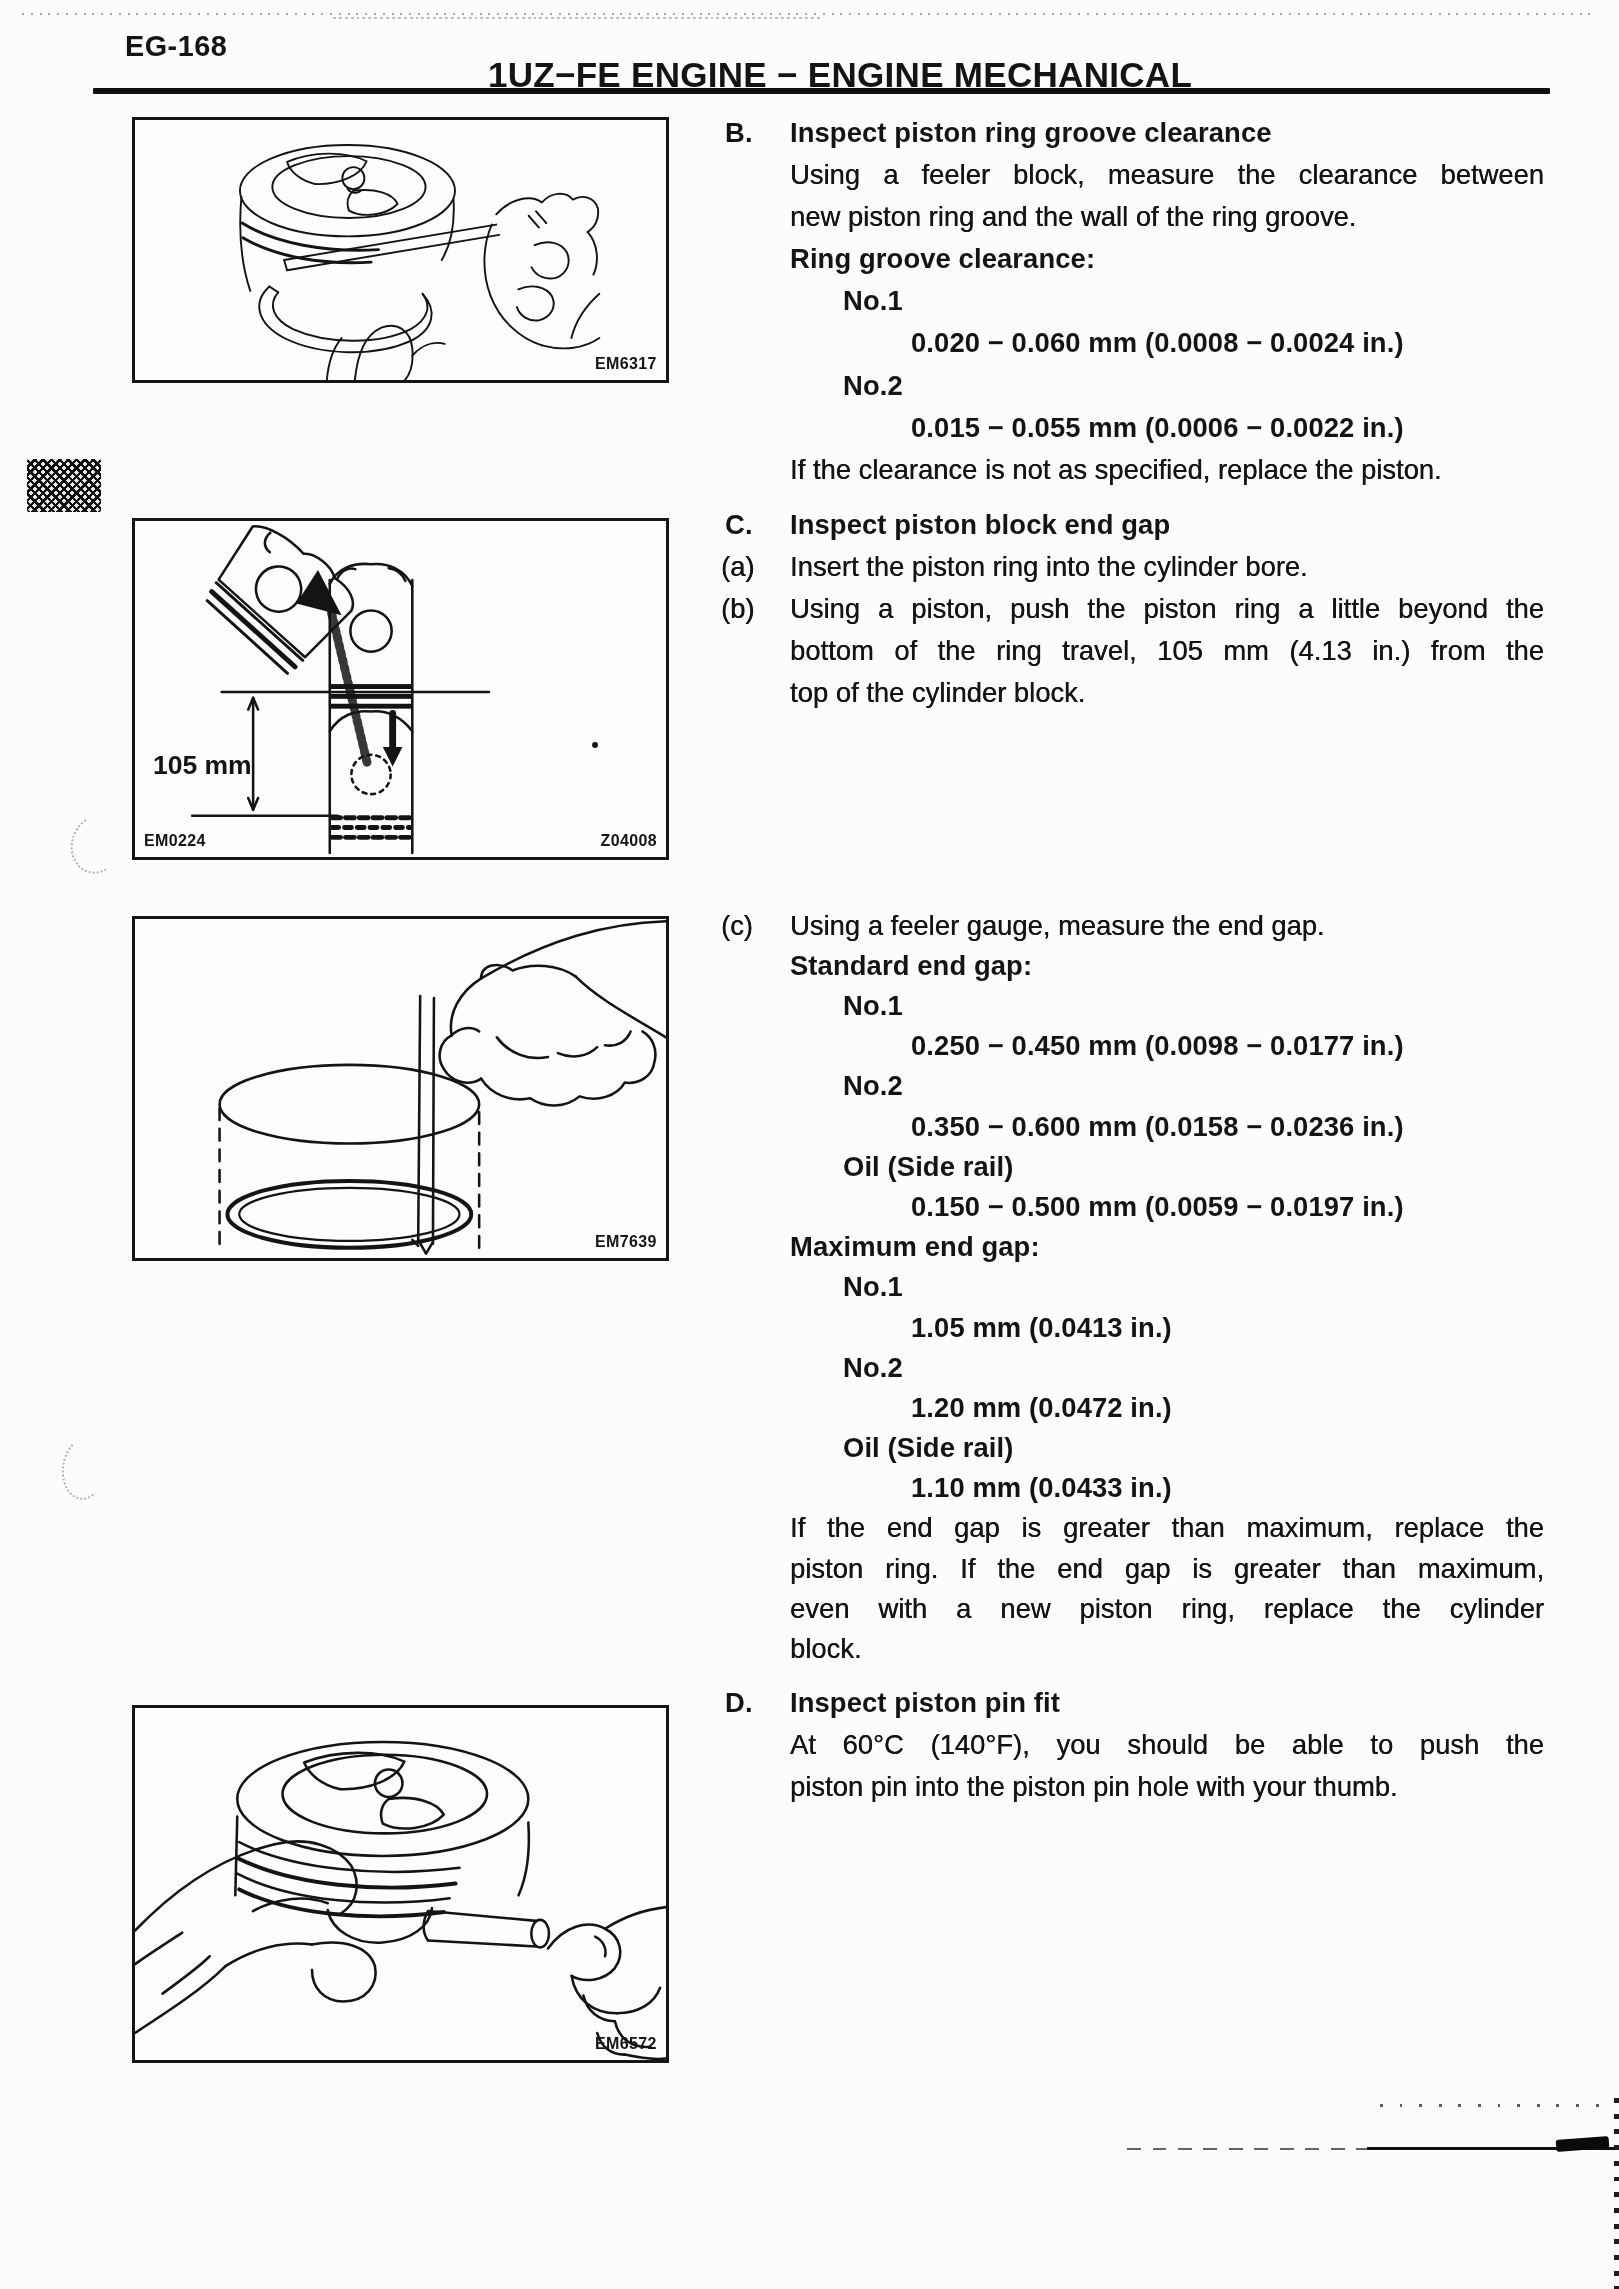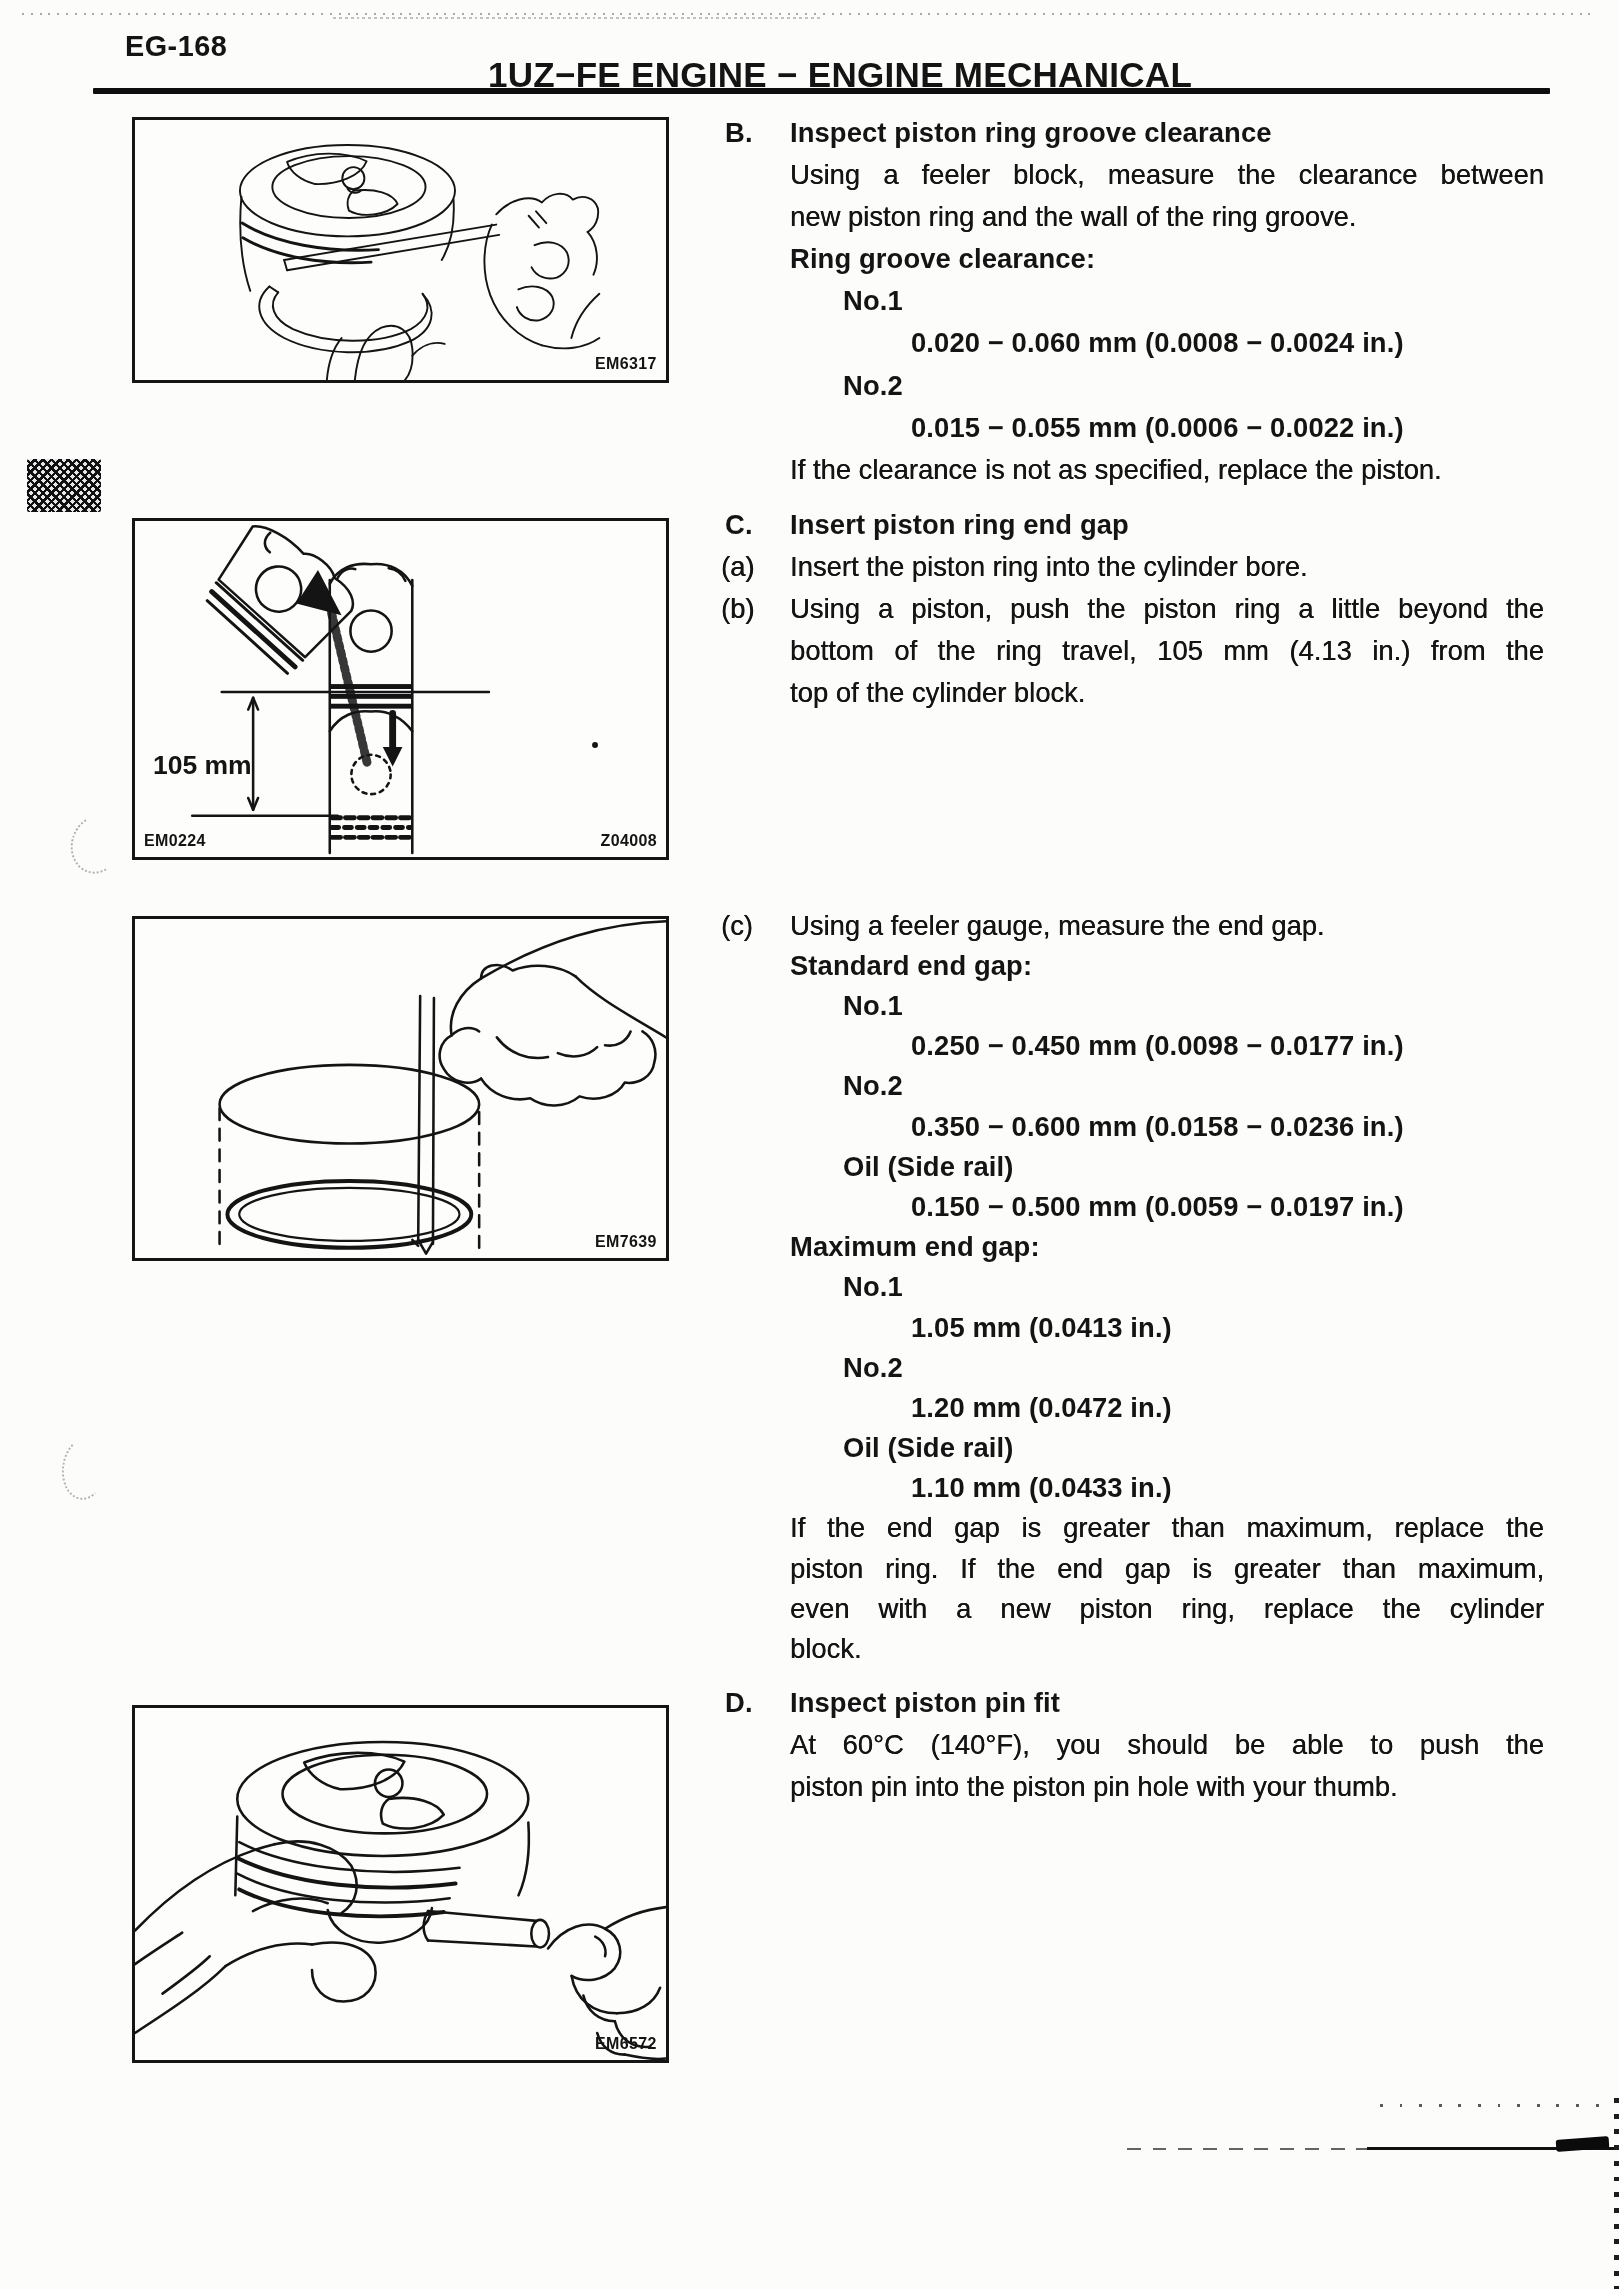--- a/index.html
+++ b/index.html
@@ -250,21 +250,21 @@
   <div class="t b400 tx just" style="top:154px">Using a feeler block, measure the clearance between</div>
   <div class="t b400 tx" style="top:196px">new piston ring and the wall of the ring groove.</div>
   <div class="t b700 tx" style="top:238px">Ring groove clearance:</div>
   <div class="t b700 n1" style="top:280px">No.1</div>
   <div class="t b700 v1" style="top:322px">0.020 − 0.060 mm (0.0008 − 0.0024 in.)</div>
   <div class="t b700 n1" style="top:365px">No.2</div>
   <div class="t b700 v1" style="top:407px">0.015 − 0.055 mm (0.0006 − 0.0022 in.)</div>
   <div class="t b400 tx" style="top:449px">If the clearance is not as specified, replace the piston.</div>
 
   <div class="t b700 lt" style="top:504px">C.</div>
-  <div class="t b700 tx" style="top:504px">Insert piston ring end gap</div>
+  <div class="t b700 tx" style="top:504px">Inspect piston block end gap</div>
   <div class="t b400 sl" style="top:546px">(a)</div>
   <div class="t b400 tx" style="top:546px">Insert the piston ring into the cylinder bore.</div>
   <div class="t b400 sl" style="top:588px">(b)</div>
   <div class="t b400 tx just" style="top:588px">Using a piston, push the piston ring a little beyond the</div>
   <div class="t b400 tx just" style="top:630px">bottom of the ring travel, 105 mm (4.13 in.) from the</div>
   <div class="t b400 tx" style="top:672px">top of the cylinder block.</div>
 
   <div class="t b400 sl" style="top:905px">(c)</div>
   <div class="t b400 tx" style="top:905px">Using a feeler gauge, measure the end gap.</div>
   <div class="t b700 tx" style="top:945px">Standard end gap:</div>

